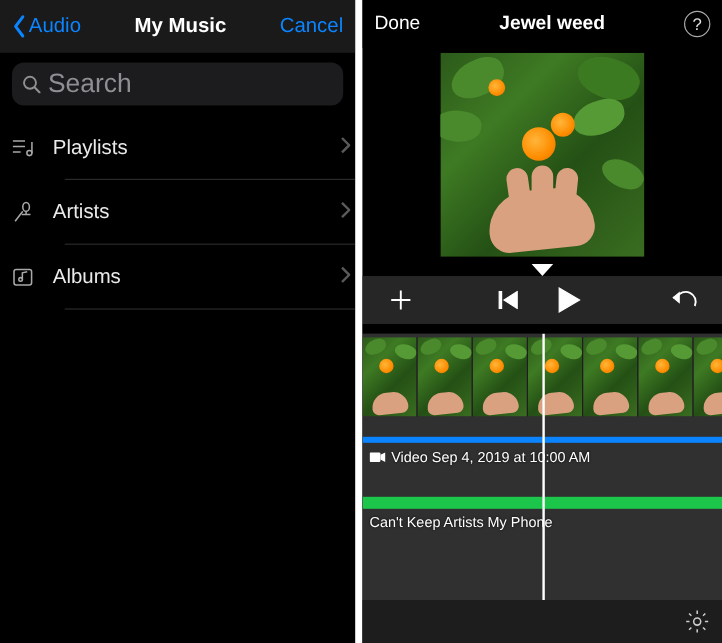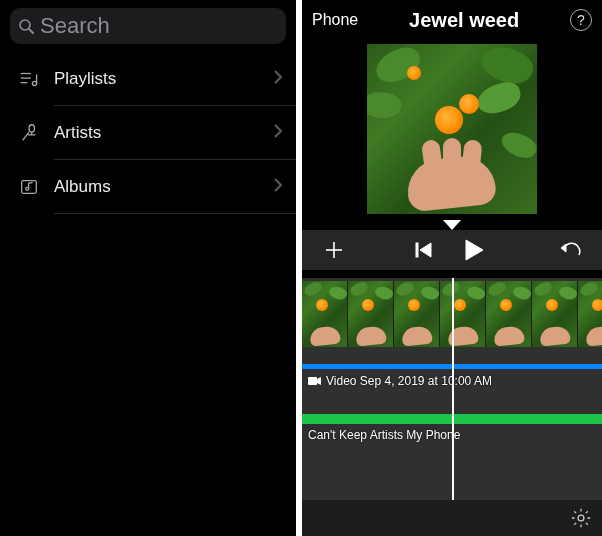--- a/index.html
+++ b/index.html
@@ -24,39 +24,39 @@
     display: flex; align-items: center; padding: 0 8px;
   }
   .searchbar svg { width: 16px; height: 16px; fill: #8e8e93; margin-right: 6px; flex: none; }
   .searchbar input {
     flex: 1; background: transparent; border: none; outline: none;
     color: #fff; font-size: 22px;
   }
   .searchbar input::placeholder { color: #8e8e93; }
   .list { }
   .row {
-    display: flex; align-items: center; height: 54px; padding: 0 14px; cursor: pointer;
+    display: flex; align-items: center; height: 54px; padding: 0 4px; cursor: pointer;
     position: relative;
   }
   .row::after {
     content: ""; position: absolute; left: 54px; right: 0; bottom: 0; height: 1px;
     background: #2a2a2a;
   }
   .row .icon { width: 30px; display:flex; align-items:center; justify-content:center; margin-right:10px;}
   .row .icon svg { width: 22px; height: 22px; stroke: #a8a8a8; fill: none; stroke-width: 1.4; }
   .row .label { flex: 1; color: #eaeaea; font-size: 17px; }
   .row .chev svg { width: 8px; height: 14px; stroke: #5a5a5a; fill: none; stroke-width: 2; }
 
   
   .r-header {
     height: 40px; display: flex; align-items: center; justify-content: space-between;
     padding: 0 10px; background: #000;
   }
   .done { color: #fff; font-size: 16px; cursor: pointer; }
-  .r-title { color: #fff; font-size: 20px; font-weight: 600; }
+  .r-title { color: #fff; font-size: 16px; font-weight: 600; }
   .help {
     width: 22px; height: 22px; border: 1px solid #aaa; border-radius: 50%;
     color: #ddd; font-size: 14px; display: flex; align-items: center; justify-content: center;
     cursor: pointer;
   }
   .preview { display: flex; justify-content: center; padding: 0 0 4px; }
   .preview-box {
     width: 178px; height: 178px; border: 4px solid #000; position: relative; overflow: hidden;
   }
   
@@ -99,20 +99,30 @@
   }
   .gear { width:22px; height:22px; cursor:pointer; }
   .gear svg { stroke:#ccc; fill:none; stroke-width:1.4; }
 </style>
 </head>
 <body>
 
 <div class="wrap">
 
   <div class="panel left">
+    <div class="l-header">
+      <div class="back">
+        <svg viewBox="0 0 12 20">
+            <path d="M9 2 L3 10 L9 18" stroke="#0a84ff" stroke-width="2.5" fill="none" stroke-linecap="round" stroke-linejoin="round"></path>
+          </svg>
+        <span>Audio</span>
+      </div>
+      <div class="l-title">My Music</div>
+      <div class="cancel">Cancel</div>
+    </div>
 
     <div class="searchbar">
       <svg viewBox="0 0 16 16">
           <circle cx="7" cy="7" r="5" stroke="#8e8e93" stroke-width="1.6" fill="none"></circle>
           <line x1="11" y1="11" x2="15" y2="15" stroke="#8e8e93" stroke-width="1.8" stroke-linecap="round"></line>
         </svg>
       <input type="text" placeholder="Search" style="">
     </div>
 
     <div class="list">
@@ -158,21 +168,21 @@
               <path d="M1 1 L7 7 L1 13"></path>
             </svg></span>
       </div>
     </div>
   </div>
 
   <div class="spacer"></div>
 
   <div class="panel right">
     <div class="r-header">
-      <div class="done">Phone</div>
+      <div class="done">Done</div>
       <div class="r-title">Jewel weed</div>
       <div class="help">?</div>
     </div>
 
     <div class="preview">
       <div class="preview-box">
         <div class="green-bg"></div>
         <div class="leaf" style="width:46px;height:30px;top:6px;left:8px;--r:-20deg;"></div>
         <div class="leaf" style="width:52px;height:34px;top:4px;right:4px;--r:24deg;background:#3c7a22;"></div>
         <div class="leaf" style="width:40px;height:26px;top:48px;left:-6px;--r:10deg;"></div>

